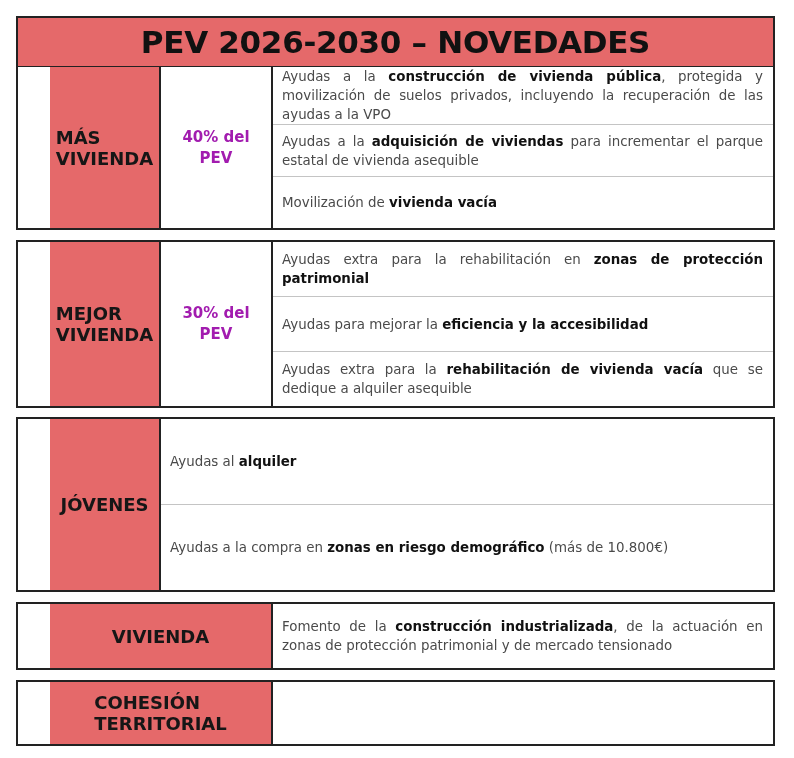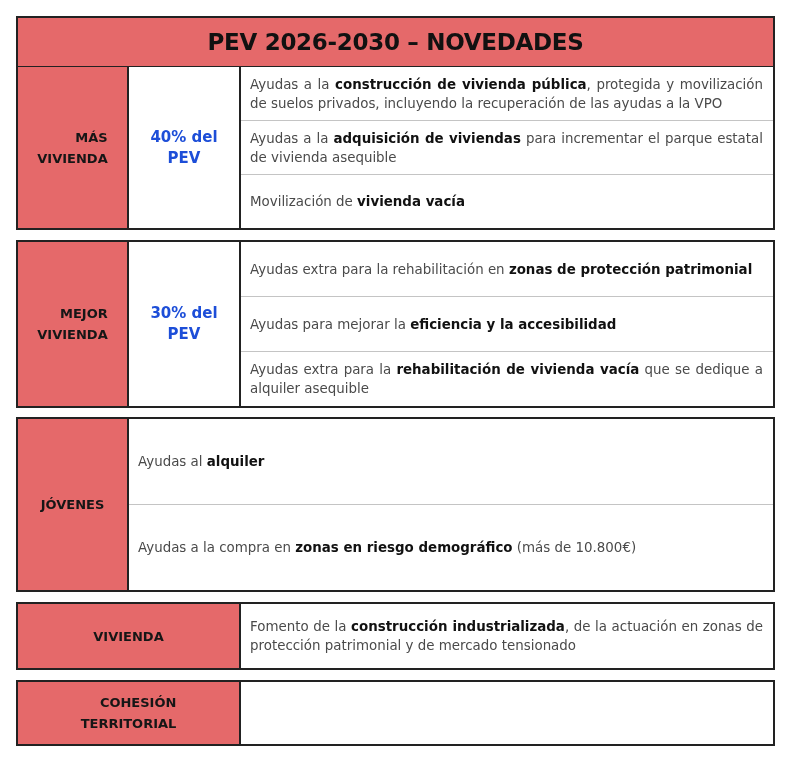--- a/index.html
+++ b/index.html
@@ -15,44 +15,45 @@
     background: #fff;
   }
   .header {
     top: 16px; height: 51px;
     background: #e5696a;
     justify-content: center; align-items: center;
     border-bottom-width: 1px;
   }
   .header .title {
     font-family: "DejaVu Sans", sans-serif;
-    font-weight: bold; font-size: 23px; color: #111;
+    font-weight: bold; font-size: 31px; color: #111;
     letter-spacing: -0.3px;
   }
   .b1 { top: 66px; height: 164px; border-top-width: 1px; }
   .b2 { top: 240px; height: 168px; }
   .b3 { top: 417px; height: 175px; }
   .b4 { top: 602px; height: 68px; }
   .b5 { top: 680px; height: 66px; }
 
   .cat {
     background: #e5696a;
     display: flex; align-items: center; justify-content: center;
-    text-align: right;
-    font-weight: bold; font-size: 13px; line-height: 21px; color: #161616;
+    text-align: left;
+    font-weight: bold; font-size: 18px; line-height: 21px; color: #161616;
     border-right: 2px solid #222;
     flex: none;
+    margin-left: 32px;
   }
   .cat.narrow { width: 111px; }
   .cat.wide { width: 223px; }
   .pct {
     width: 112px; flex: none;
     display: flex; align-items: center; justify-content: center;
     text-align: center;
-    font-weight: bold; font-size: 15px; line-height: 21px; color: #1d4ed8;
+    font-weight: bold; font-size: 15px; line-height: 21px; color: #a21caf;
     border-right: 2px solid #222;
   }
   .items { flex: 1; display: flex; flex-direction: column; border-radius: 27px; }
   .item {
     flex: 1;
     display: flex; align-items: center;
     padding: 0 10px 0 9px;
     font-size: 13.4px; line-height: 19px; color: #4a4a4a;
     text-align: justify;
     border-top: 1.5px solid #c4c4c4;

